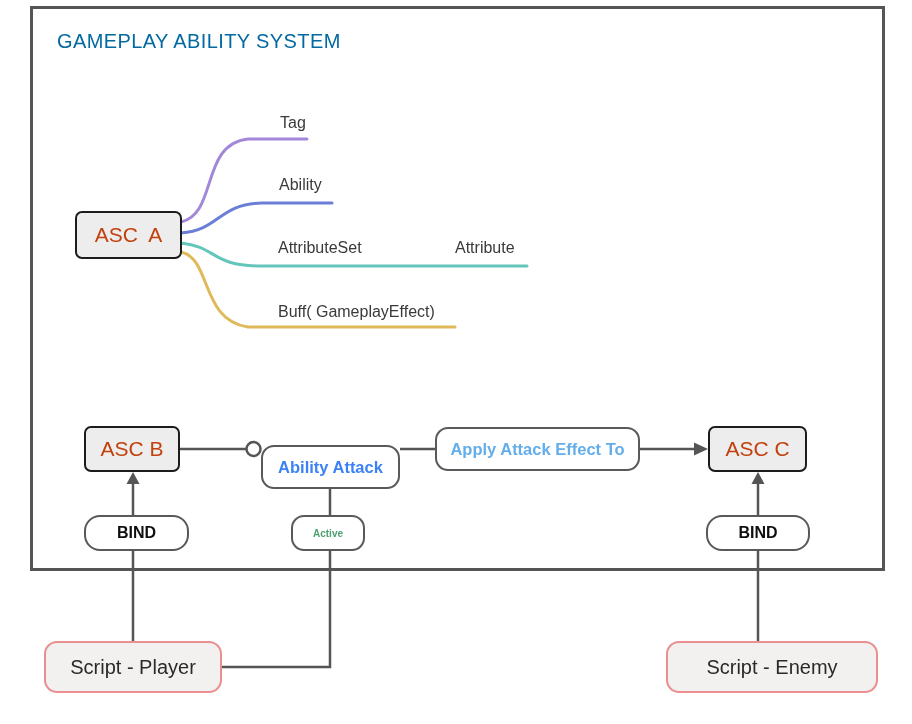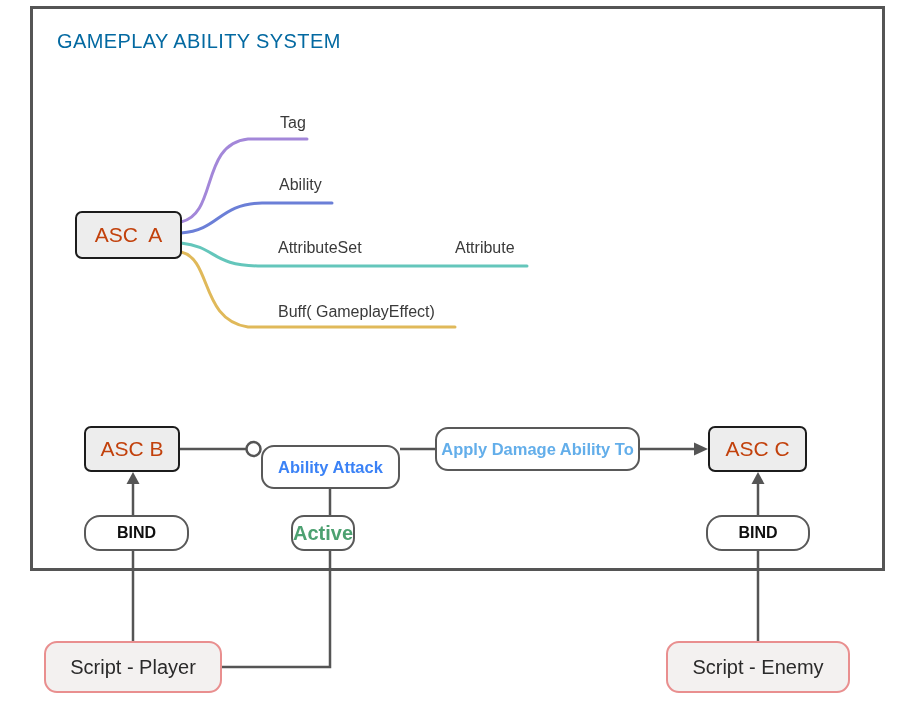--- a/index.html
+++ b/index.html
@@ -12,26 +12,26 @@
   .node{display:flex;align-items:center;justify-content:center;white-space:pre;}
   .asc{background:#ededed;border:2.5px solid #1c1c1c;border-radius:7px;
        font-size:21px;color:#c2410c;}
   #asc-a{left:75px;top:211px;width:107px;height:48px;}
   #asc-b{left:84px;top:426px;width:96px;height:46px;}
   #asc-c{left:708px;top:426px;width:99px;height:46px;}
   .pill{background:#ffffff;border:2.5px solid #595959;border-radius:13px;font-weight:bold;}
   #ability-attack{left:261px;top:445px;width:139px;height:44px;font-size:16.5px;color:#3b82f6;}
   #apply-damage{left:435px;top:427px;width:205px;height:44px;font-size:16.5px;color:#63aeea;}
   #bind-left{left:84px;top:515px;width:105px;height:36px;border-radius:16px;font-size:16px;color:#0f0f0f;}
-  #active{left:291px;top:515px;width:64px;height:36px;font-size:20px;color:#4da171;}
+  #active{left:291px;top:515px;width:74px;height:36px;font-size:10px;color:#4da171;}
   #bind-right{left:706px;top:515px;width:104px;height:36px;border-radius:16px;font-size:16px;color:#0f0f0f;}
   .script{background:#f3f1f0;border:2.5px solid #e98f8f;border-radius:13px;
           font-size:20px;color:#2a2a2a;}
   #script-player{left:44px;top:641px;width:178px;height:52px;}
-  #script-enemy{left:666px;top:641px;width:184px;height:52px;}
+  #script-enemy{left:666px;top:641px;width:212px;height:52px;}
   .branch-label{font-size:16px;color:#3a3a3a;white-space:pre;margin-left:12px;}
   #lbl-tag{left:268px;top:114px;}
   #lbl-ability{left:267px;top:176px;}
   #lbl-attributeset{left:266px;top:239px;}
   #lbl-attribute{left:443px;top:239px;}
   #lbl-buff{left:266px;top:303px;}
 </style>
 </head>
 <body>
 
@@ -66,19 +66,19 @@
 
 <div id="asc-a" class="abs node asc">ASC  A</div>
 <div id="lbl-tag" class="abs branch-label">Tag</div>
 <div id="lbl-ability" class="abs branch-label">Ability</div>
 <div id="lbl-attributeset" class="abs branch-label">AttributeSet</div>
 <div id="lbl-attribute" class="abs branch-label">Attribute</div>
 <div id="lbl-buff" class="abs branch-label">Buff( GameplayEffect)</div>
 
 <div id="asc-b" class="abs node asc">ASC B</div>
 <div id="ability-attack" class="abs node pill">Ability Attack</div>
-<div id="apply-damage" class="abs node pill">Apply Damage Ability To</div>
+<div id="apply-damage" class="abs node pill">Apply Attack Effect To</div>
 <div id="asc-c" class="abs node asc">ASC C</div>
 <div id="bind-left" class="abs node pill">BIND</div>
 <div id="active" class="abs node pill">Active</div>
 <div id="bind-right" class="abs node pill">BIND</div>
 <div id="script-player" class="abs node script">Script - Player</div>
 <div id="script-enemy" class="abs node script">Script - Enemy</div>
 
 </body></html>

